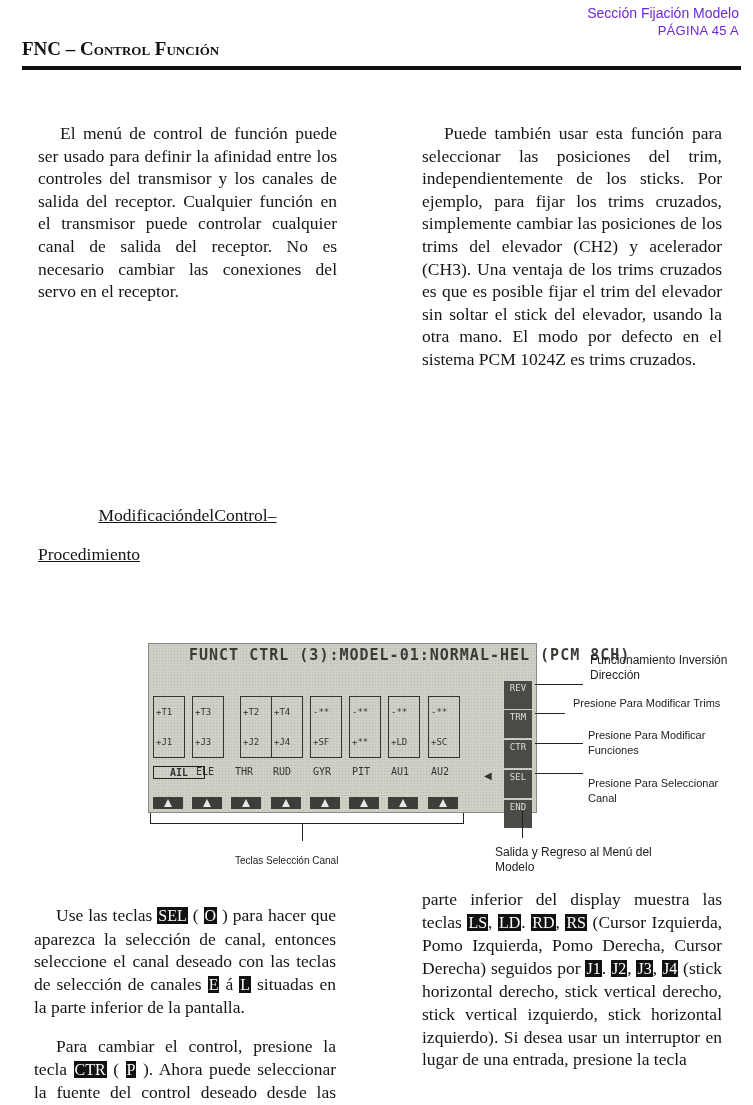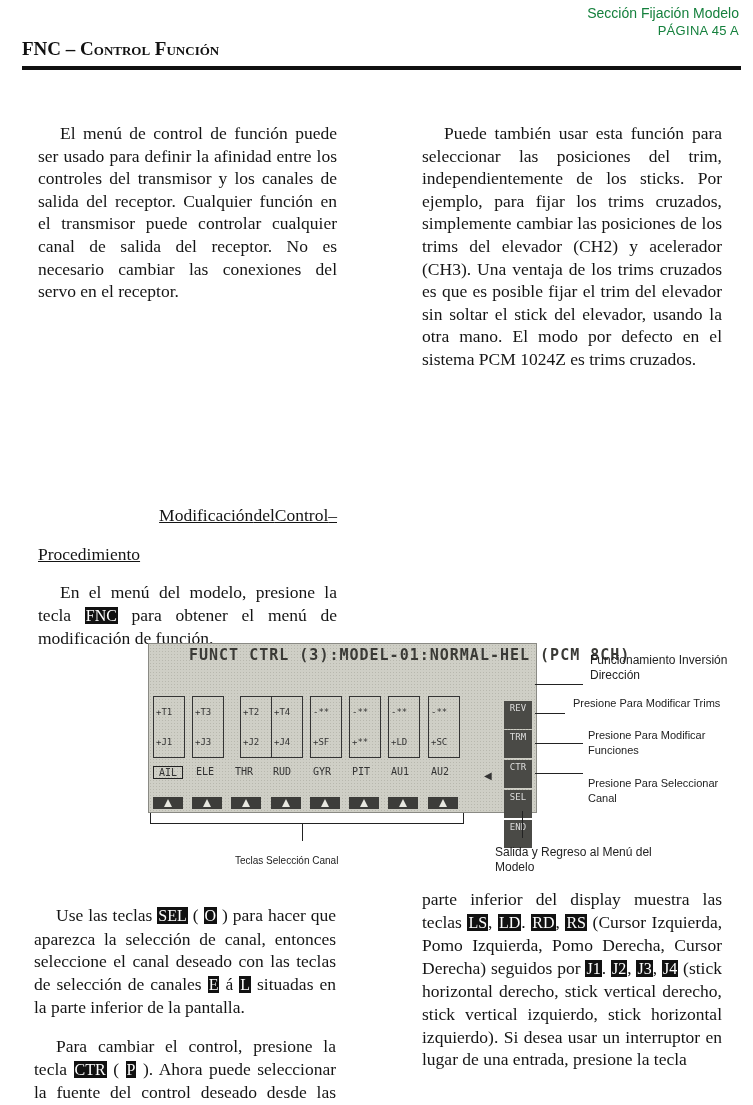--- a/index.html
+++ b/index.html
@@ -1,53 +1,53 @@
 <!DOCTYPE html>
 <html><head>
 <meta charset="utf-8">
 <style>
   html, body { margin: 0; padding: 0; background: #ffffff; }
   body {
     width: 753px; height: 1105px; position: relative; overflow: hidden;
     font-family: "Liberation Serif", "DejaVu Serif", serif; color: #151515;
   }
   .hdr-right { position: absolute; right: 14px; top: 4px; text-align: right;
-    font-family: "Liberation Sans", "DejaVu Sans", sans-serif; font-size: 14px; line-height: 18px; color: #15803d; }
+    font-family: "Liberation Sans", "DejaVu Sans", sans-serif; font-size: 14px; line-height: 18px; color: #6d28d9; }
   .hdr-right .pg { font-size: 13px; letter-spacing: 0.3px; }
   .hdr-title { position: absolute; left: 22px; top: 38px; font-size: 19px; font-weight: bold;
     font-family: "Liberation Serif", serif; font-variant: small-caps; color: #111; }
   .hdr-rule { position: absolute; left: 22px; right: 12px; top: 66px; height: 4px; background: #111; }
 
   .col { position: absolute; font-size: 17.5px; line-height: 22.6px; text-align: justify; }
   .col p { margin: 16px; text-indent: 22px; }
   .col-l1 { left: 22px; top: 106px; width: 331px; }
   .col-r1 { left: 406px; top: 106px; width: 332px; }
   .col-l2 { left: 22px; top: 488px; width: 331px; }
   .col-l3 { left: 18px; top: 888px; width: 334px; }
   .col-r3 { left: 406px; top: 872px; width: 332px; }
   .subhead { text-decoration: underline; text-indent: 0 !important; }
-  .subhead .sp { display: flex; justify-content: flex-end; }
+  .subhead .sp { display: flex; justify-content: center; }
   .key { background: #111; color: #fff; padding: 0 1px; font-size: 16px; }
 
   
   .lcd { position: absolute; left: 148px; top: 643px; width: 387px; height: 168px;
     background: #cfcfc6; border: 1px solid #8a8a84;
     background-image: radial-gradient(#b8b8ae 1px, transparent 1px); background-size: 3px 3px; }
   .lcd-title { position: absolute; left: 4px; top: 2px; font-family: "DejaVu Sans Mono", monospace;
     font-size: 15px; font-weight: bold; color: #3a3a36; letter-spacing: 1px; white-space: nowrap; margin-left: 36px; }
   .lcd-ch { position: absolute; top: 52px; width: 30px; height: 60px; border: 1px solid #333; }
   .lcd-ch span { position: absolute; left: 2px; font-family: "DejaVu Sans Mono", monospace; font-size: 9px; color: #333; }
   .lcd-ch .t { top: 10px; } .lcd-ch .b { top: 40px; }
   .lcd-name { position: absolute; top: 122px; font-family: "DejaVu Sans Mono", monospace; font-size: 10px; color: #333; }
-  .lcd-name.sel { border: 1px solid #222; padding: 0 5px; }
+  .lcd-name.sel { border: 1px solid #222; padding: 0 16px; font-weight: bold; }
   .lcd-key { position: absolute; top: 153px; width: 30px; height: 12px; background: #3d3d3a; }
   .lcd-key::after { content: ""; position: absolute; left: 11px; top: 2px; border-left: 4px solid transparent;
     border-right: 4px solid transparent; border-bottom: 8px solid #e8e8e0; }
   .lcd-rbtn { position: absolute; left: 355px; width: 28px; height: 28px; background: #4a4a46; color: #ddd;
-    font-family: "DejaVu Sans Mono", monospace; font-size: 9px; text-align: center; line-height: 14px; margin-top: 20px; }
+    font-family: "DejaVu Sans Mono", monospace; font-size: 9px; text-align: center; line-height: 14px; }
   .lcd-arrow { position: absolute; left: 335px; top: 126px; font-size: 10px; color: #333; }
 
   .callout-line { position: absolute; height: 1px; background: #222; }
   .callout { position: absolute; font-family: "Liberation Sans", "DejaVu Sans", sans-serif; font-size: 12px; line-height: 15px; color: #222; }
   .bracket { position: absolute; left: 150px; top: 813px; width: 312px; height: 10px; border: 1px solid #222; border-top: none; }
   .vline { position: absolute; width: 1px; background: #222; }
 </style>
 </head>
 <body>
 
@@ -69,21 +69,20 @@
 <div class="col col-l2">
   <p class="subhead">
     <span class="sp">
       <span>Modificación</span>
       <span>del</span>
       <span>Control</span>
       <span>–</span>
     </span>
   </p>
   <p class="subhead">Procedimiento</p>
-  <p><span>En el menú del modelo, presione la tecla </span><span class="key">FNC</span><span> para obtener el menú de modificación de función.</span></p>
 </div>
 
 <div class="lcd">
   <div class="lcd-title">FUNCT CTRL  (3):MODEL-01:NORMAL-HEL (PCM 8CH)</div>
 
   <div class="lcd-ch" style="left:4px">
       <span class="t">+T1</span>
       <span class="b">+J1</span>
     </div>
   <div class="lcd-ch" style="left:43px">

